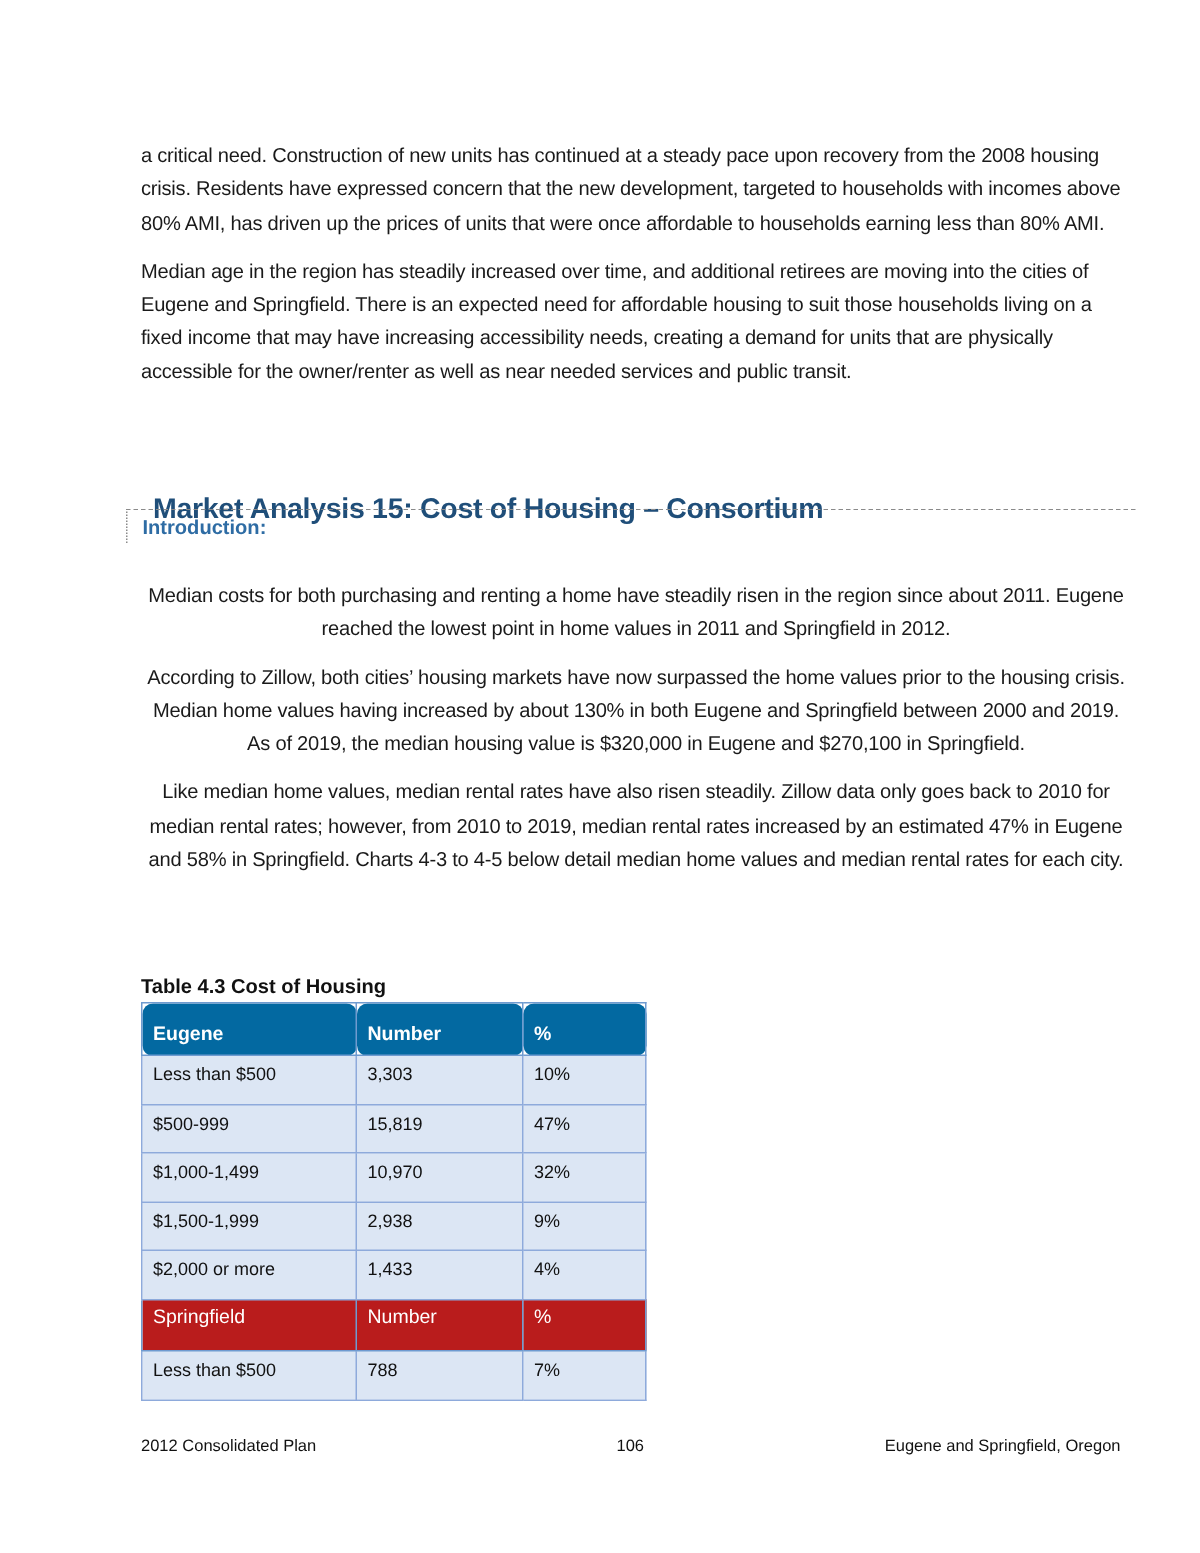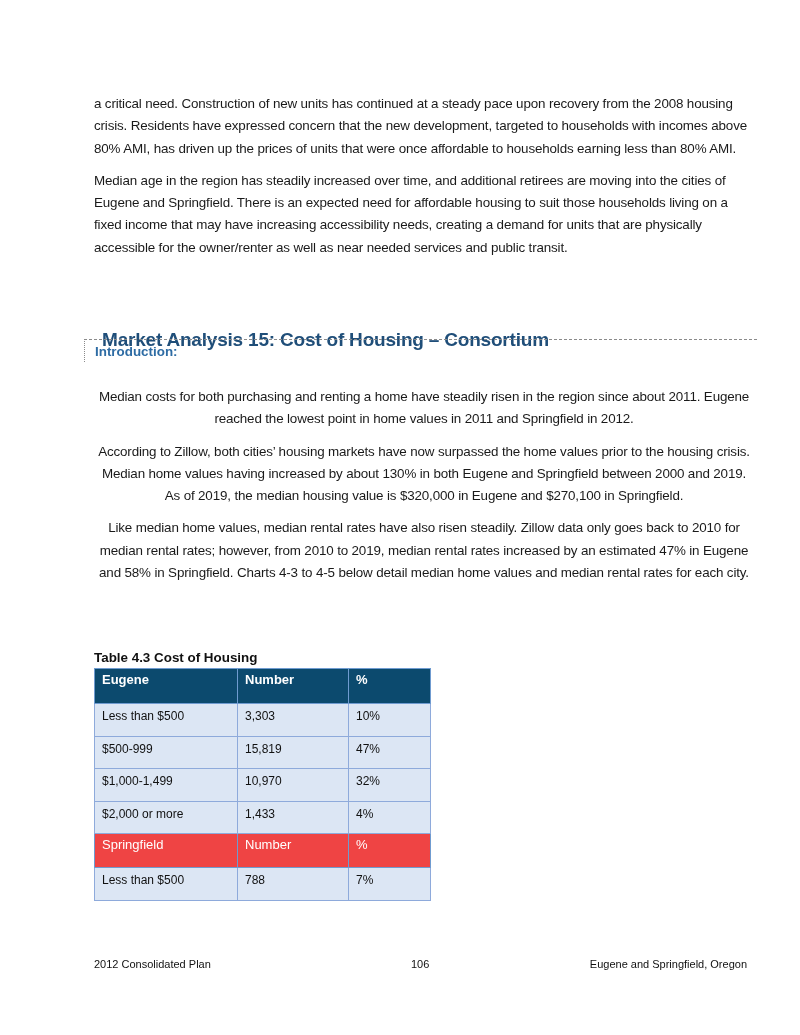--- a/index.html
+++ b/index.html
@@ -18,23 +18,23 @@
     .body2 { position: absolute; left: 94px; top: 386px; width: 660px; }
     .body2 p { margin-bottom: 10px; text-align: center; }
     .tcap { position: absolute; left: 94px; top: 650px; font-size: 13.4px; font-weight: bold; color: #111; }
     table.cost { position: absolute; left: 94px; top: 668px; border-collapse: collapse;
       width: 336px; table-layout: fixed; }
     table.cost td { border: 1px solid #8eaadb; padding: 0 7px; font-size: 12px;
       height: 32.6px; vertical-align: top; padding-top: 5px; box-sizing: border-box; color: #111; }
     table.cost col.c1 { width: 143px; }
     table.cost col.c2 { width: 111px; }
     table.cost col.c3 { width: 82px; }
-    tr.hdr-eugene td { background: #0c4a6e; color: #ffffff; font-weight: bold; font-size: 13px;
-      height: 35px; padding-top: 3px; border-color: #6f9bd0; }
-    tr.hdr-spring td { background: #ef4444; color: #ffffff; font-size: 13px;
+    tr.hdr-eugene td { background: #0369a1; color: #ffffff; font-weight: bold; font-size: 13px;
+      height: 35px; padding-top: 12px; border-color: #6f9bd0; border-radius: 7px; }
+    tr.hdr-spring td { background: #b91c1c; color: #ffffff; font-size: 13px;
       height: 34px; padding-top: 3px; border-color: #6f9bd0; }
     tr.row td { background: #dce6f4; }
     .footer { position: absolute; top: 958px; font-size: 11px; color: #111; }
     .f-left { left: 94px; }
     .f-center { left: 411px; }
     .f-right { right: 53px; }
   </style>
 </head>
 <body>
 
@@ -78,20 +78,25 @@
     <td>$500-999</td>
     <td>15,819</td>
     <td>47%</td>
   </tr>
   <tr class="row">
     <td>$1,000-1,499</td>
     <td>10,970</td>
     <td>32%</td>
   </tr>
   <tr class="row">
+    <td>$1,500-1,999</td>
+    <td>2,938</td>
+    <td>9%</td>
+  </tr>
+  <tr class="row">
     <td>$2,000 or more</td>
     <td>1,433</td>
     <td>4%</td>
   </tr>
   <tr class="hdr-spring">
     <td>Springfield</td>
     <td>Number</td>
     <td>%</td>
   </tr>
   <tr class="row">

